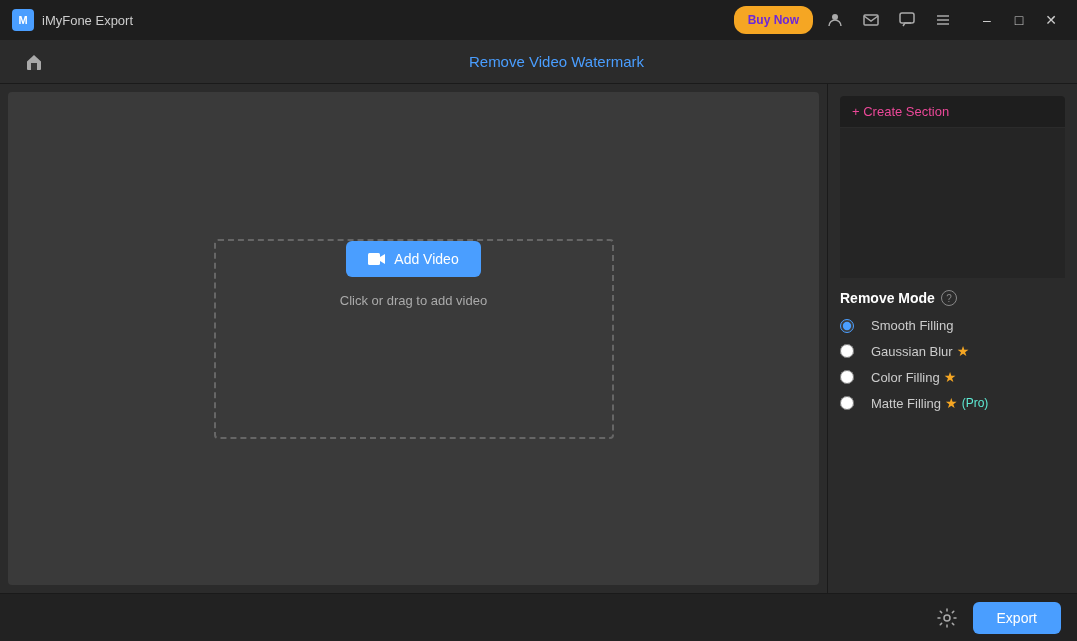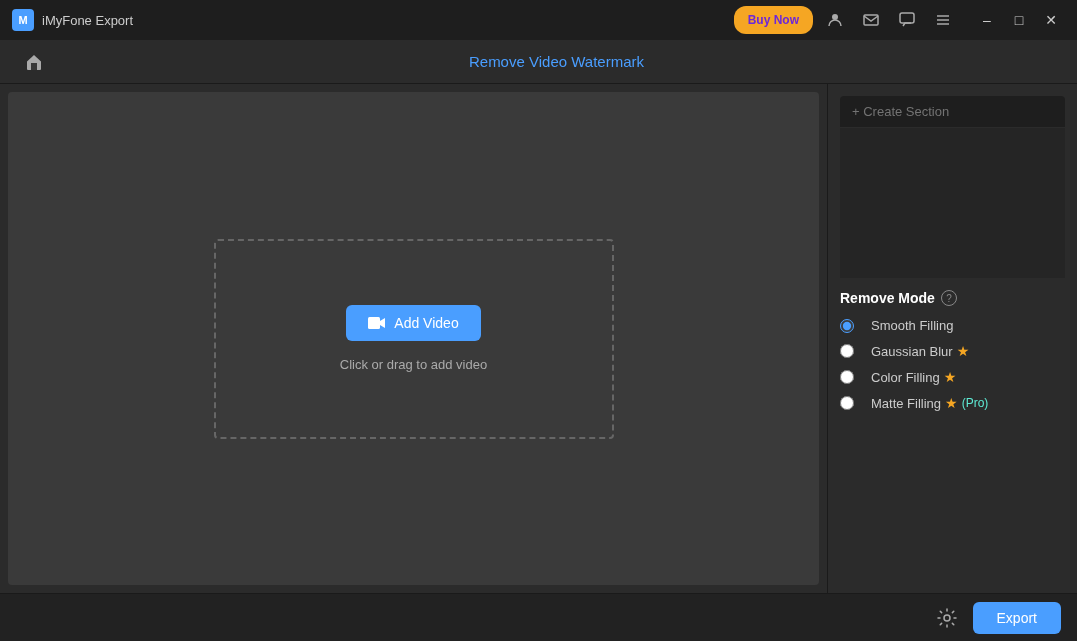--- a/index.html
+++ b/index.html
@@ -141,21 +141,20 @@
       border-radius: 4px;
     }
     .drop-zone {
       border: 2px dashed #666666;
       border-radius: 4px;
       width: 400px;
       height: 200px;
       display: flex;
       flex-direction: column;
       align-items: center;
-      justify-content: center;
       gap: 16px;
     }
     .add-video-btn {
       background: #4a9eff;
       color: white;
       border: none;
       border-radius: 6px;
       padding: 10px 22px;
       font-size: 14px;
       cursor: pointer;
@@ -189,21 +188,21 @@
       background: #1e1e1e;
       border-radius: 4px;
       min-height: 180px;
       display: flex;
       flex-direction: column;
     }
     .create-section-btn {
       background: none;
       border: none;
       cursor: pointer;
-      color: #737373;
+      color: #ec4899;
       font-size: 13px;
       padding: 8px 12px;
       text-align: left;
       display: flex;
       align-items: center;
       gap: 4px;
       border-bottom: 1px solid #2b2b2b;
     }
     .section-content-area {
       flex: 1;

